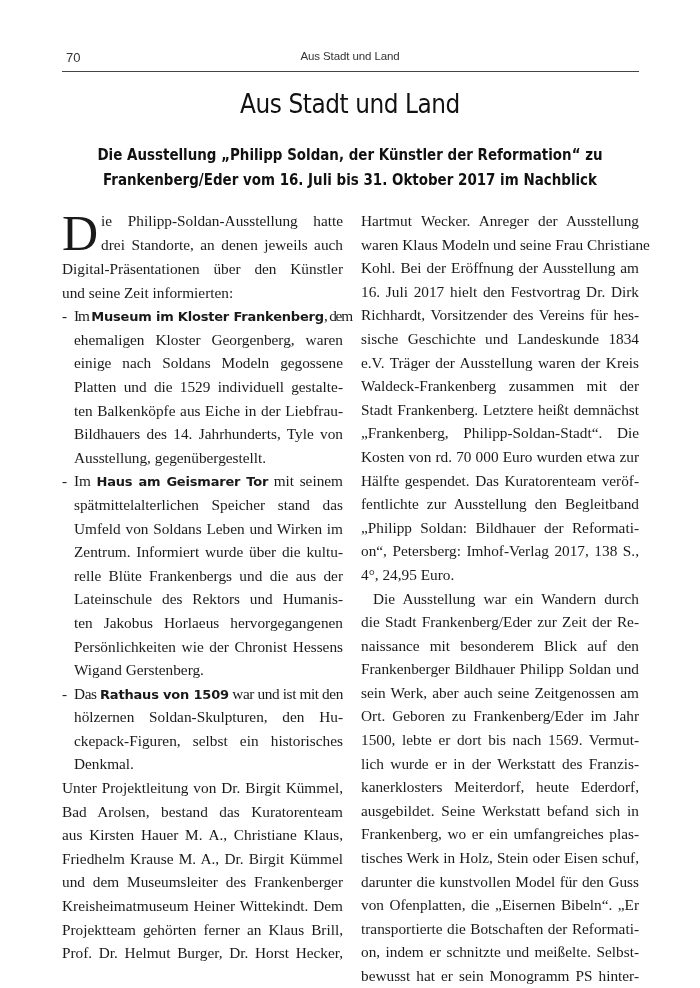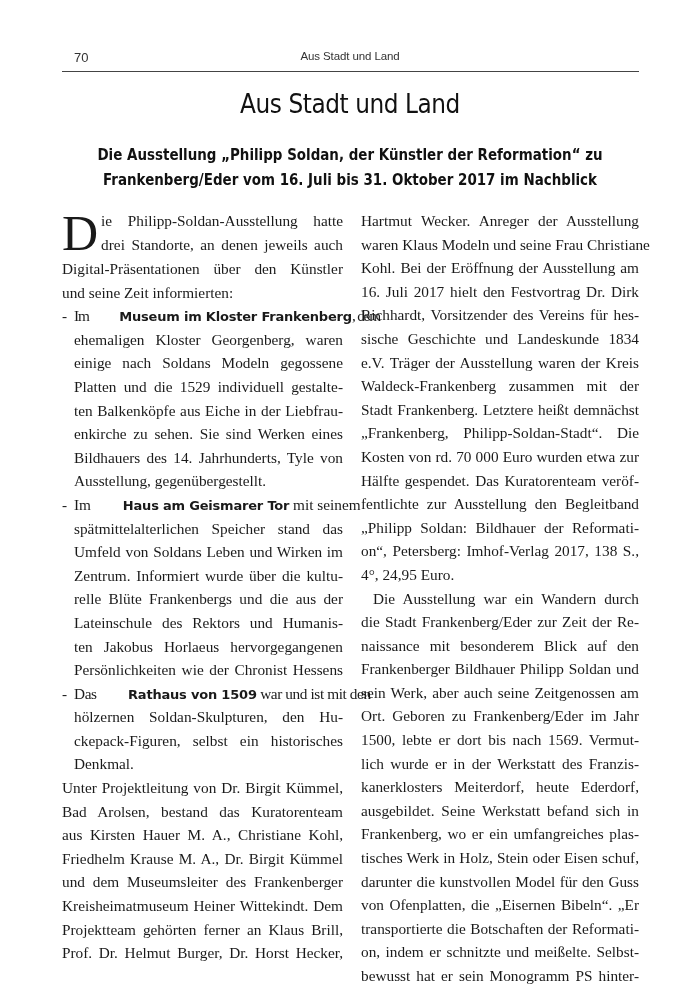--- a/index.html
+++ b/index.html
@@ -1,38 +1,38 @@
 <!DOCTYPE html>
 <html><head>
 <meta charset="utf-8">
 <style>
   html, body { margin: 0; padding: 0; background: #ffffff; }
   body { width: 700px; height: 988px; position: relative; overflow: hidden; color: #1a1a1a; }
   .running-head { position: absolute; top: 50px; left: 62px; width: 576px; height: 16px;
     font-family: "Liberation Sans", sans-serif; font-size: 12px; color: #333; }
-  .page-number { position: absolute; left: 12px; top: 0; font-size: 13px; }
+  .page-number { position: absolute; left: 4px; top: 0; font-size: 13px; }
   .running-title { position: absolute; left: 0; right: 0; top: 0; text-align: center; font-size: 11.5px; letter-spacing: -0.1px; }
   .head-rule { position: absolute; top: 71px; left: 62px; width: 577px; height: 0; border-top: 1.3px solid #444; }
   .title { position: absolute; top: 88px; left: 0; width: 700px; text-align: center;
     font-family: "DejaVu Sans", sans-serif; font-weight: normal; font-size: 27px; letter-spacing: -0.5px;
     transform: scaleX(0.86); transform-origin: center; color: #111; }
   .subtitle { position: absolute; top: 142px; left: 0; width: 700px; text-align: center;
     font-family: "DejaVu Sans", sans-serif; font-weight: bold; font-size: 16px; line-height: 25px;
     transform: scaleX(0.84); transform-origin: center; color: #111; }
   .col { position: absolute; top: 209px; width: 281px;
     font-family: "Liberation Serif", serif; font-size: 15.3px; line-height: 23.6px; color: #1a1a1a; }
   .col-left { left: 62px; }
   .col-right { left: 361px; width: 278px; }
   .ln { display: block; text-align: justify; text-align-last: justify; white-space: nowrap; height: 23.6px; overflow: visible; }
   .ln.last { text-align-last: left; }
   .ln.ind { padding-left: 12px; }
   .ln.par-ind { padding-left: 12px; }
   .dropcap { float: left; font-family: "Liberation Serif", serif; font-size: 50px; line-height: 40px;
     margin: 4px 3px 0 0; height: 44px; }
-  .bold-sans { font-family: "DejaVu Sans", sans-serif; font-weight: bold; font-size: 13px; letter-spacing: -0.2px; margin-left: 28px; }
+  .bold-sans { font-family: "DejaVu Sans", sans-serif; font-weight: bold; font-size: 13px; letter-spacing: -0.2px; }
   .dash { display: inline-block; width: 12px; }
 </style>
 </head>
 <body>
 
 <div class="running-head">
   <span class="page-number">70</span>
   <span class="running-title">Aus Stadt und Land</span>
 </div>
 <div class="head-rule"></div>
@@ -51,45 +51,45 @@
   <span class="ln" style="clear:left;">Digital-Präsentationen über den Künstler</span>
   <span class="ln last">und seine Zeit informierten:</span>
 
   <span class="ln" style="letter-spacing: -1.2px;">
     <span class="dash">-</span><span>Im </span><span class="bold-sans">Museum im Kloster Frankenberg</span><span>, dem</span>
   </span>
   <span class="ln ind">ehemaligen Kloster Georgenberg, waren</span>
   <span class="ln ind">einige nach Soldans Modeln gegossene</span>
   <span class="ln ind">Platten und die 1529 individuell gestalte-</span>
   <span class="ln ind">ten Balkenköpfe aus Eiche in der Liebfrau-</span>
-  <span class="ln ind">enkirche zu sehen. Sie sind Werken eines</span>
   <span class="ln ind">Bildhauers des 14. Jahrhunderts, Tyle von</span>
   <span class="ln ind last">Ausstellung, gegenübergestellt.</span>
 
   <span class="ln">
     <span class="dash">-</span><span>Im </span><span class="bold-sans">Haus am Geismarer Tor</span><span> mit seinem</span>
   </span>
   <span class="ln ind">spätmittelalterlichen Speicher stand das</span>
   <span class="ln ind">Umfeld von Soldans Leben und Wirken im</span>
   <span class="ln ind">Zentrum. Informiert wurde über die kultu-</span>
   <span class="ln ind">relle Blüte Frankenbergs und die aus der</span>
   <span class="ln ind">Lateinschule des Rektors und Humanis-</span>
   <span class="ln ind">ten Jakobus Horlaeus hervorgegangenen</span>
   <span class="ln ind">Persönlichkeiten wie der Chronist Hessens</span>
+  <span class="ln ind last">Wigand Gerstenberg.</span>
 
   <span class="ln" style="letter-spacing: -0.4px;">
     <span class="dash">-</span><span>Das </span><span class="bold-sans">Rathaus von 1509</span><span> war und ist mit den</span>
   </span>
   <span class="ln ind">hölzernen Soldan-Skulpturen, den Hu-</span>
   <span class="ln ind">ckepack-Figuren, selbst ein historisches</span>
   <span class="ln ind last">Denkmal.</span>
 
   <span class="ln">Unter Projektleitung von Dr. Birgit Kümmel,</span>
   <span class="ln">Bad Arolsen, bestand das Kuratorenteam</span>
-  <span class="ln">aus Kirsten Hauer M. A., Christiane Kohl,</span>
+  <span class="ln">aus Kirsten Hauer M. A., Christiane Klaus,</span>
   <span class="ln">Friedhelm Krause M. A., Dr. Birgit Kümmel</span>
   <span class="ln">und dem Museumsleiter des Frankenberger</span>
   <span class="ln">Kreisheimatmuseum Heiner Wittekindt. Dem</span>
   <span class="ln">Projektteam gehörten ferner an Klaus Brill,</span>
   <span class="ln">Prof. Dr. Helmut Burger, Dr. Horst Hecker,</span>
 
 </div>
 
 <div class="col col-right">
   <span class="ln">Hartmut Wecker. Anreger der Ausstellung</span>

